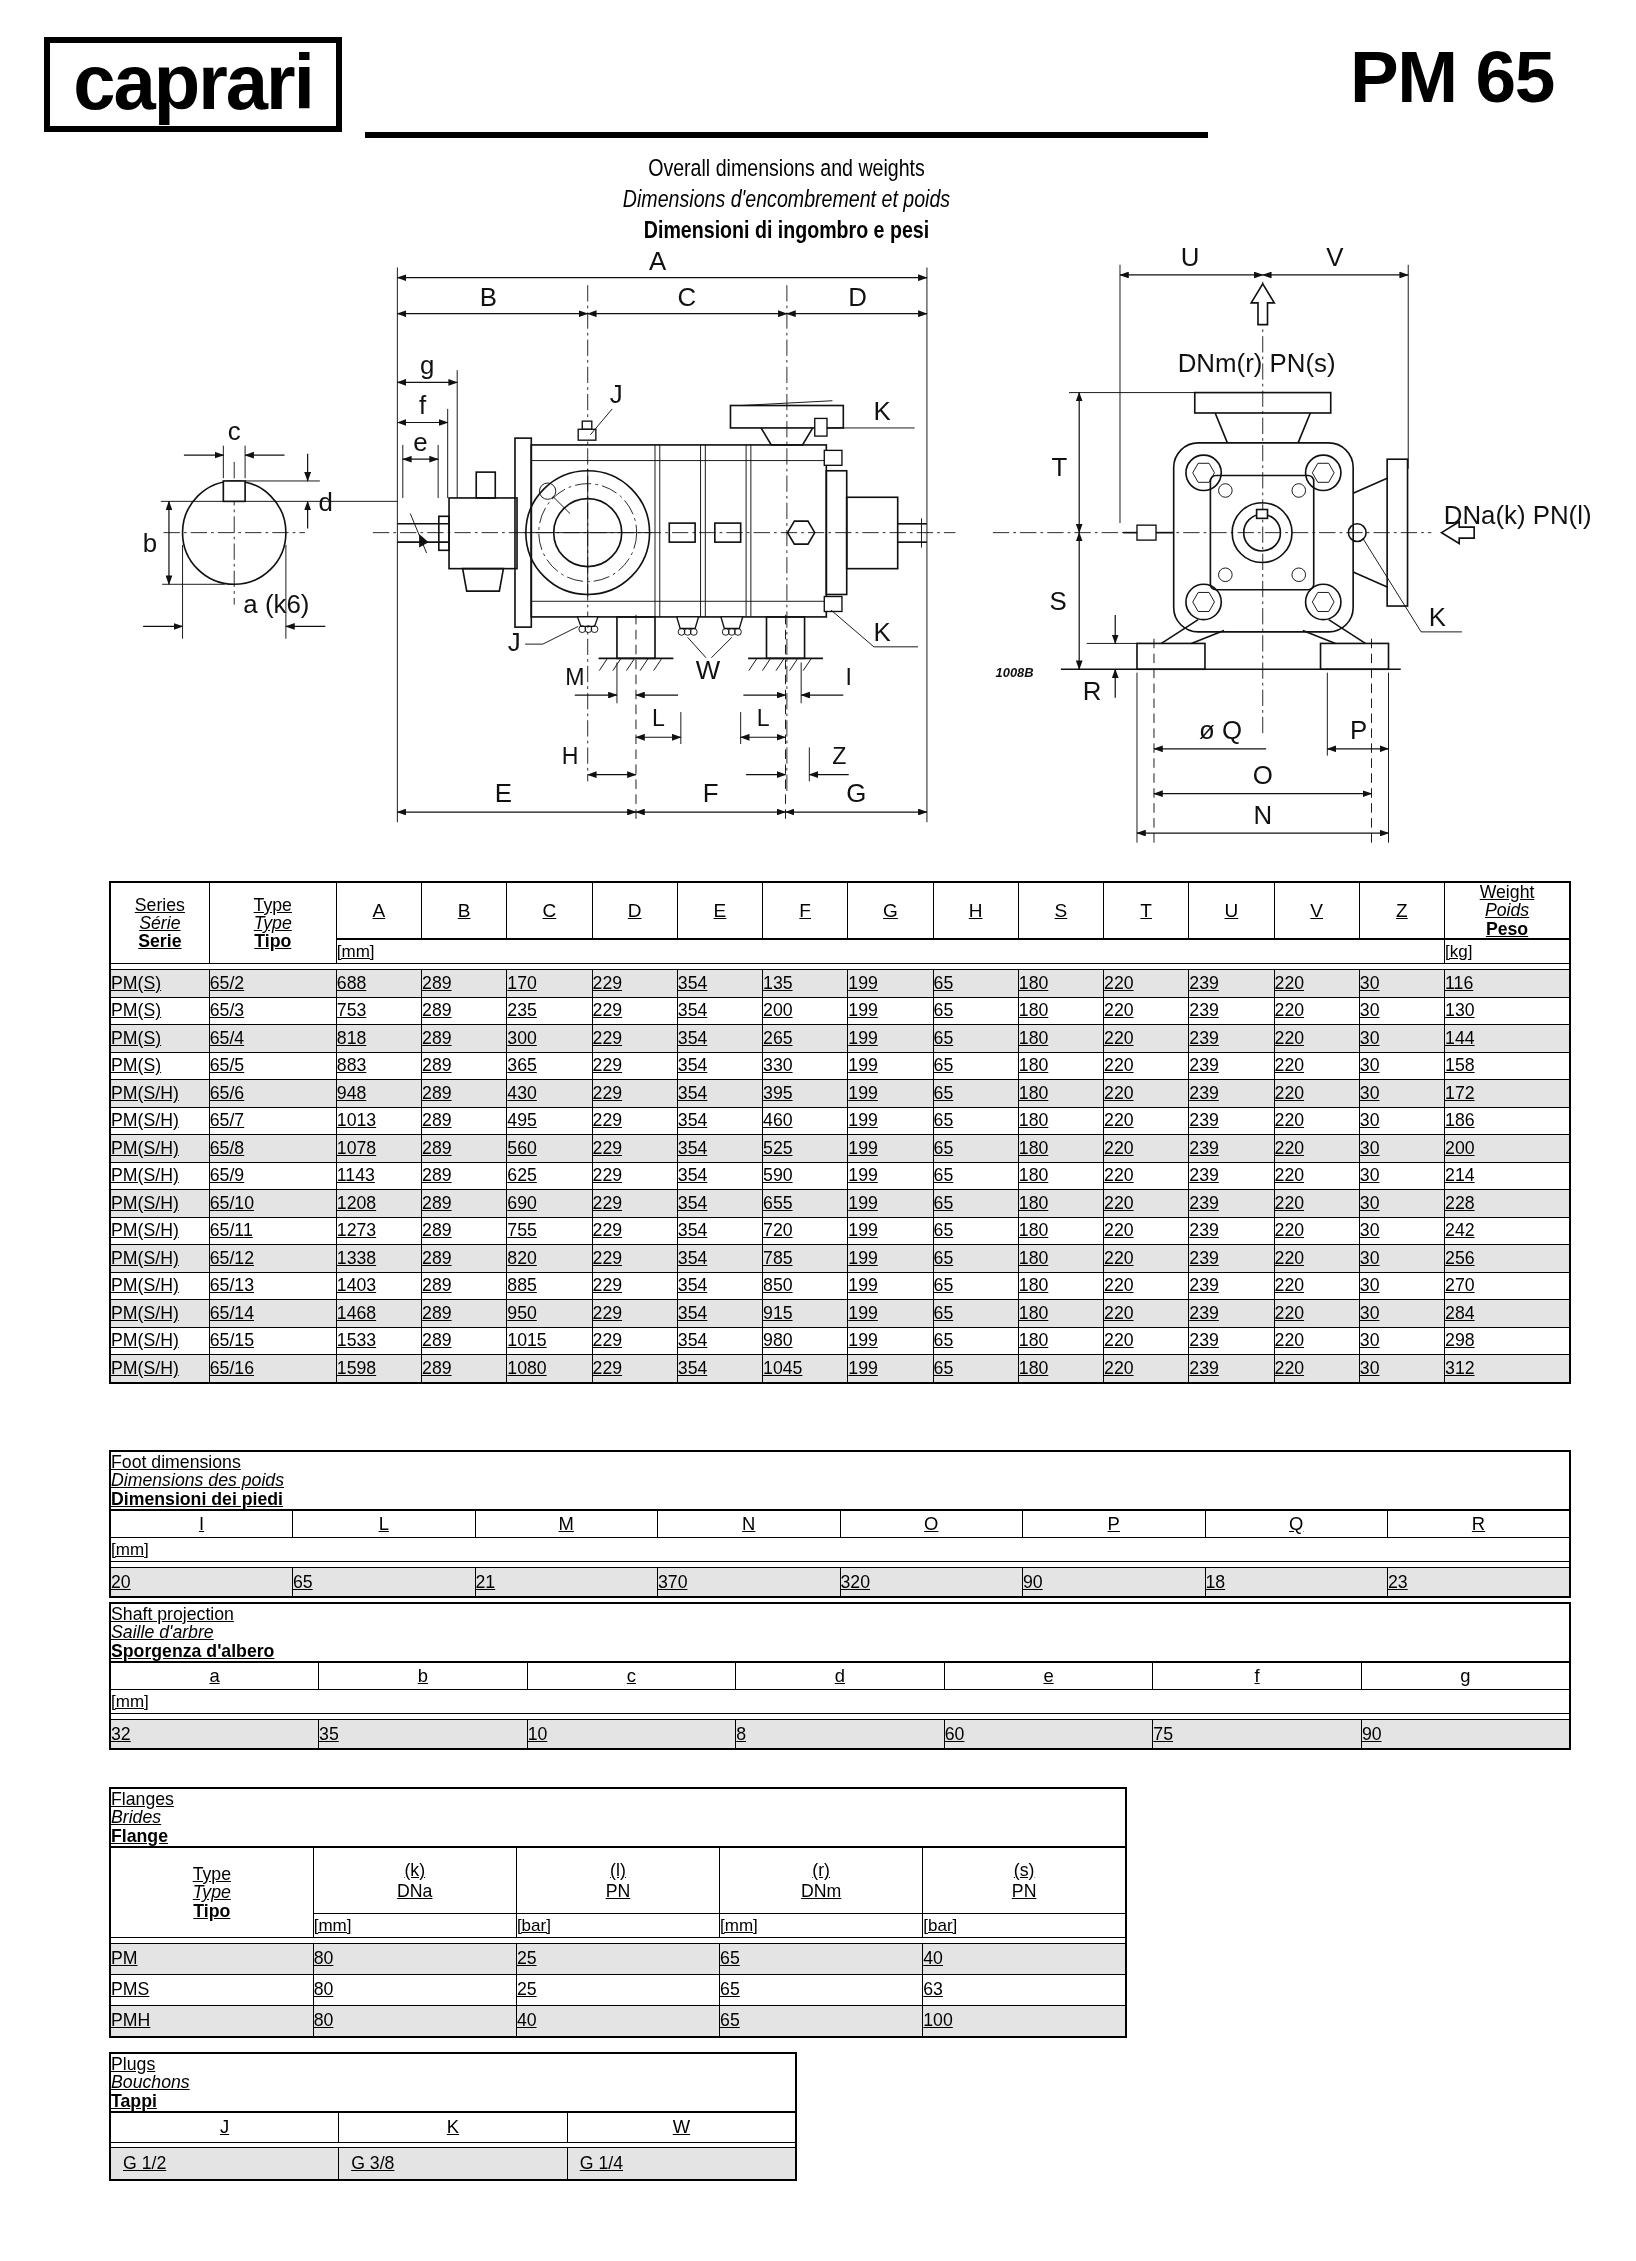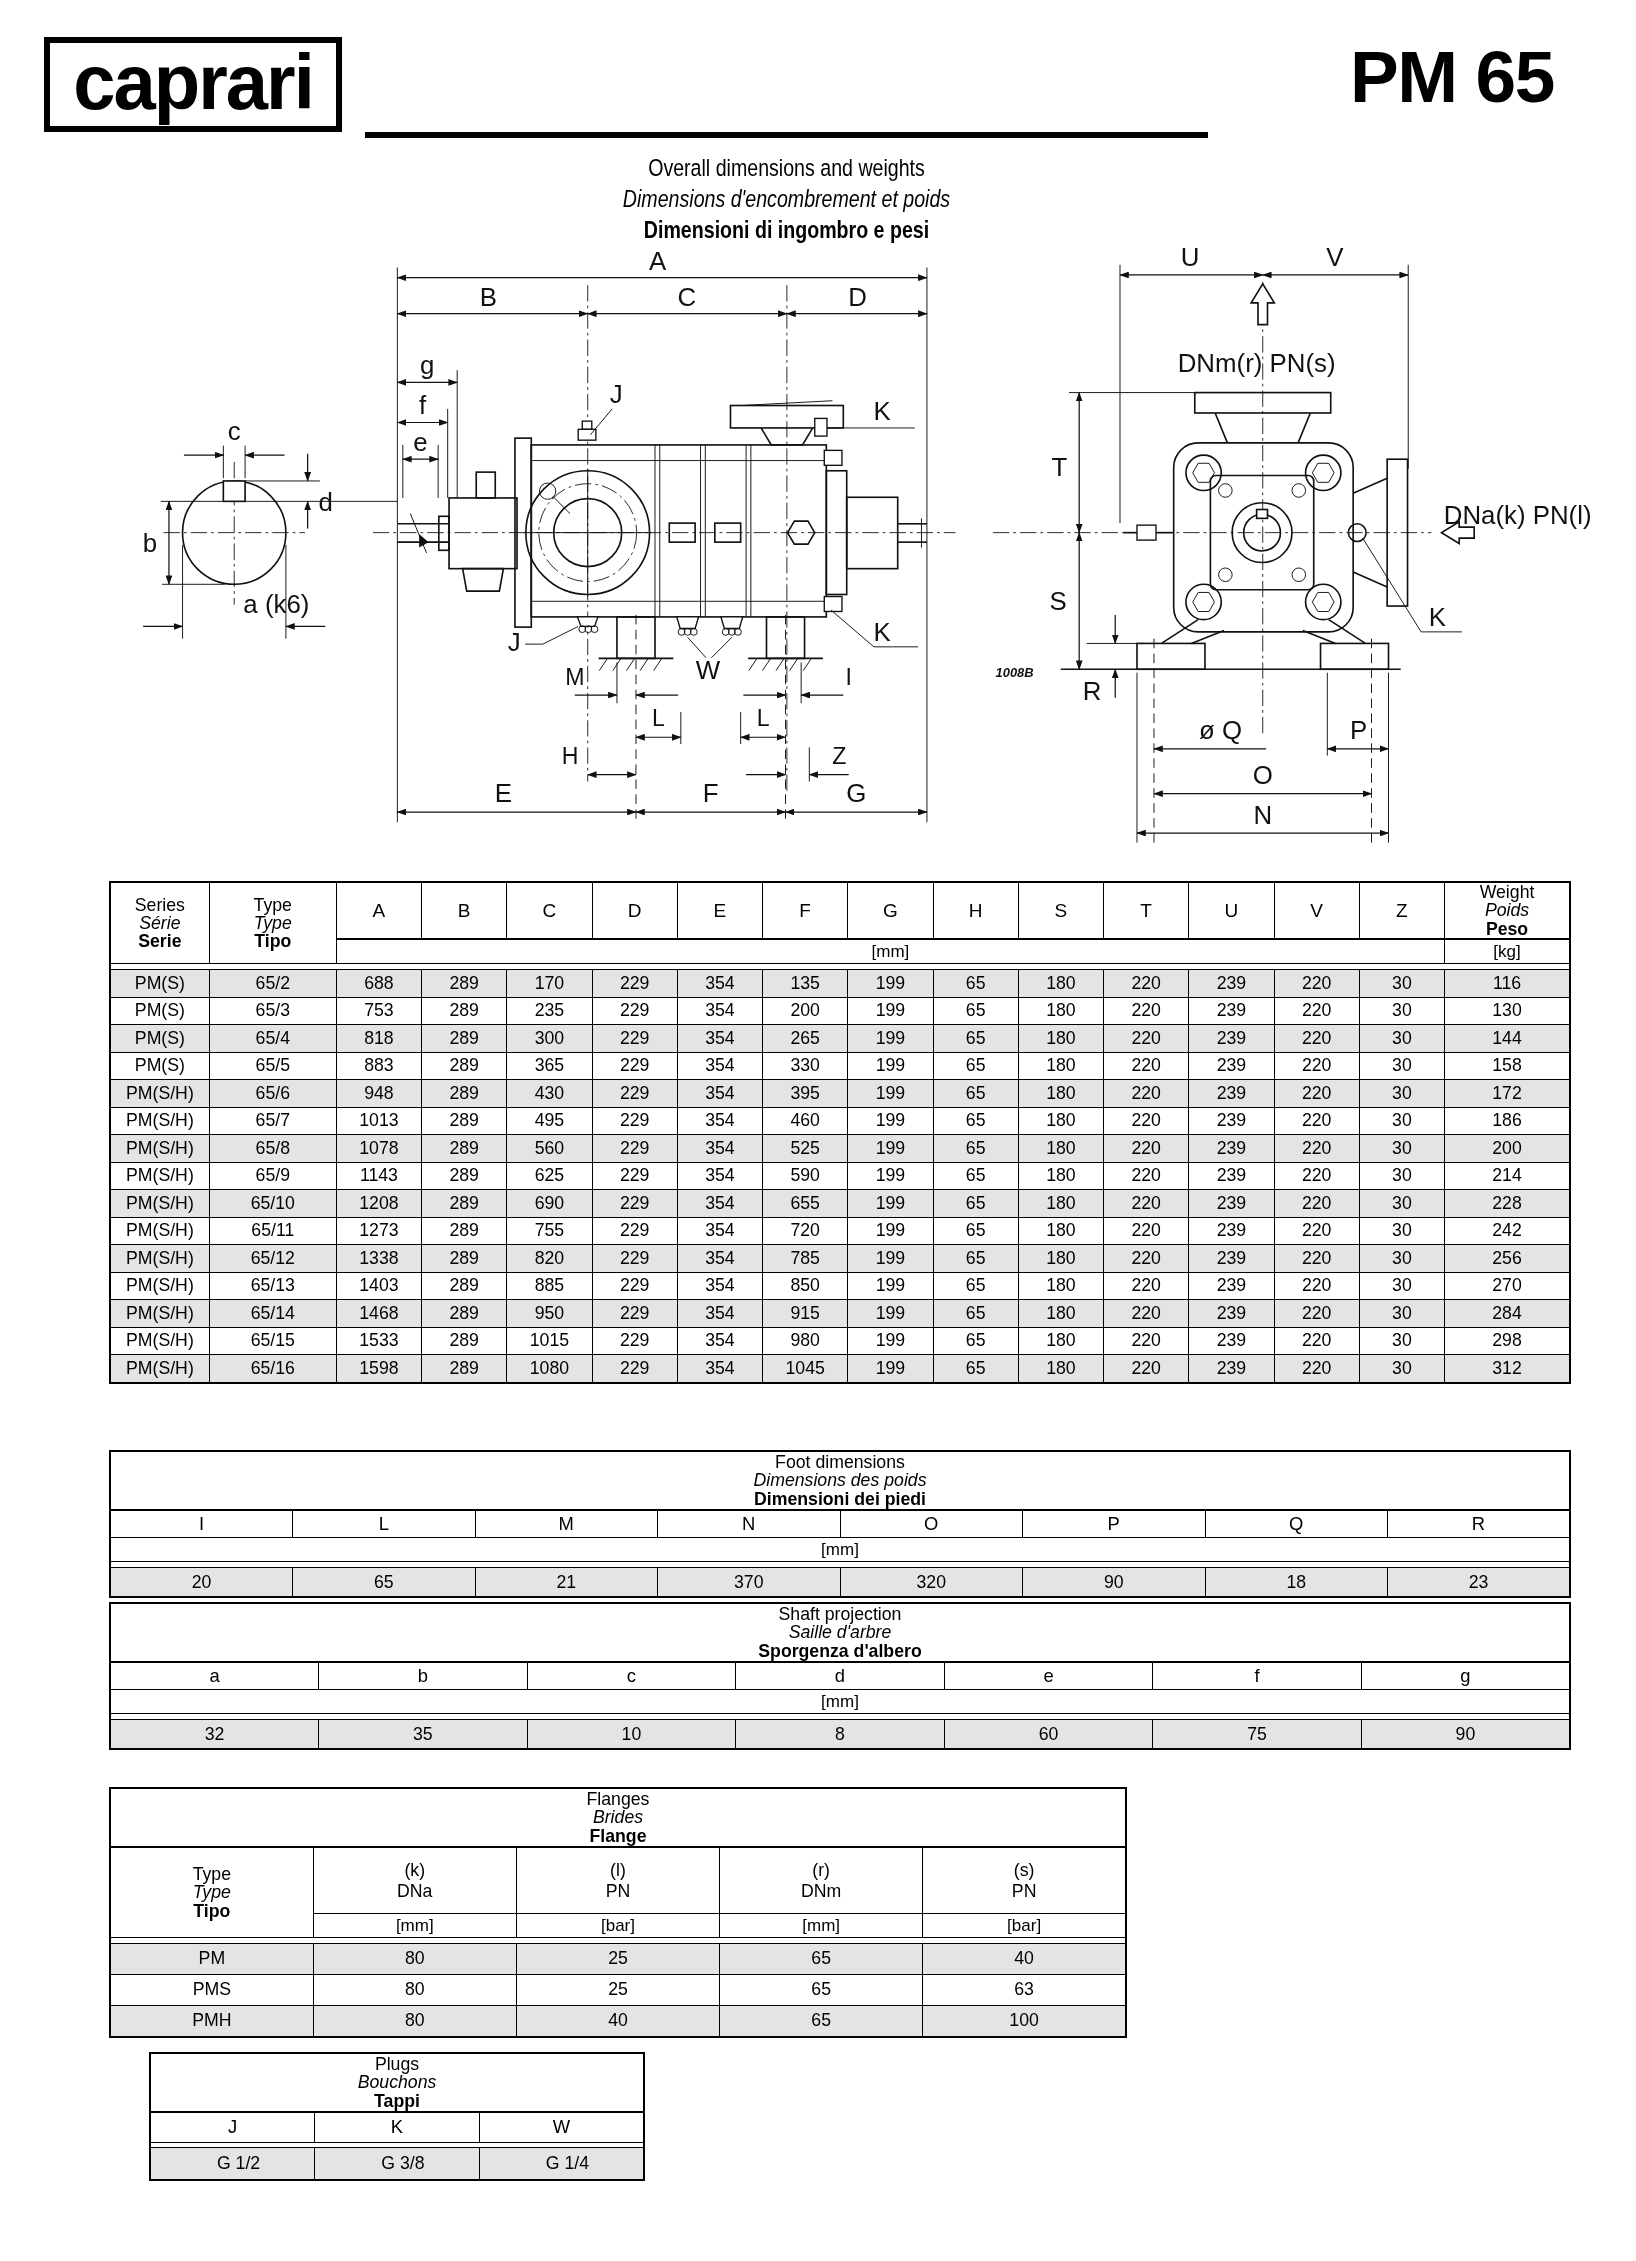--- a/index.html
+++ b/index.html
@@ -29,21 +29,21 @@
   .ext{stroke:#111;stroke-width:1.4;fill:none}
   .cl{stroke:#111;stroke-width:1.3;fill:none;stroke-dasharray:24 6 4 6}
   .dsh{stroke:#111;stroke-width:1.4;fill:none;stroke-dasharray:14 8}
   text.dl{font-family:"Liberation Sans",sans-serif;font-size:38px;fill:#111}
   text.dm{font-family:"Liberation Sans",sans-serif;font-size:34px;fill:#111}
   text.code{font-family:"Liberation Sans",sans-serif;font-size:19px;font-weight:bold;font-style:italic;fill:#111}
 
   
   .tbl{position:absolute;}
   .tbl table{border-collapse:collapse;table-layout:fixed;width:100%;
-             font-size:17.7px;text-align:center;}
+             font-size:17.7px;text-decoration:underline;}
   .tbl th,.tbl td{border:1.4px solid #000;font-weight:normal;padding:0;vertical-align:middle;overflow:hidden;}
   .tbl table{border:2.7px solid #000;}
   .tbl .title{height:57px;border-bottom:2.4px solid #000;}
   .tbl .title .fr,.h3 .fr{font-style:italic;display:block;line-height:18.4px;}
   .tbl .title .en,.h3 .en{display:block;line-height:18.4px;}
   .tbl .title .it,.h3 .it{font-weight:bold;display:block;line-height:18.4px;}
   .tbl tr.sep td{border:none;border-top:1.8px solid #000;border-bottom:1.8px solid #000;height:4.8px;background:#fff;padding:0;}
   .tbl .units{height:23px;font-size:17px;}
   .gray, .tbl tbody tr.gray{background:#e4e4e4;border-radius:10px;}
 
@@ -57,21 +57,21 @@
   .shaft{left:109px;top:1602px;width:1462px;}
   .foot th,.shaft th{height:26px;border-bottom:1.8px solid #000;font-size:18.4px;}
   .foot tbody td,.shaft tbody td{height:28.6px;}
 
   .flange{left:109px;top:1787px;width:1018px;}
   .flange th.two{height:65px;border-bottom:1.8px solid #000;}
   .flange th.two span{display:block;line-height:20.4px;}
   .flange tbody td{height:30px;}
   .flange tbody tr:nth-child(odd){background:#e4e4e4;}
 
-  .plug{left:109px;top:2052px;width:496px;margin-left:40px;}
+  .plug{left:109px;top:2052px;width:688px;}
   .plug th{height:28.6px;border-bottom:1.8px solid #000;font-size:18.4px;}
   .plug tbody td{height:31px;padding-left:12px;}
 </style>
 </head>
 <body>
 
 <div class="page">
 
   <div class="logo-box">
     <span>caprari</span>

